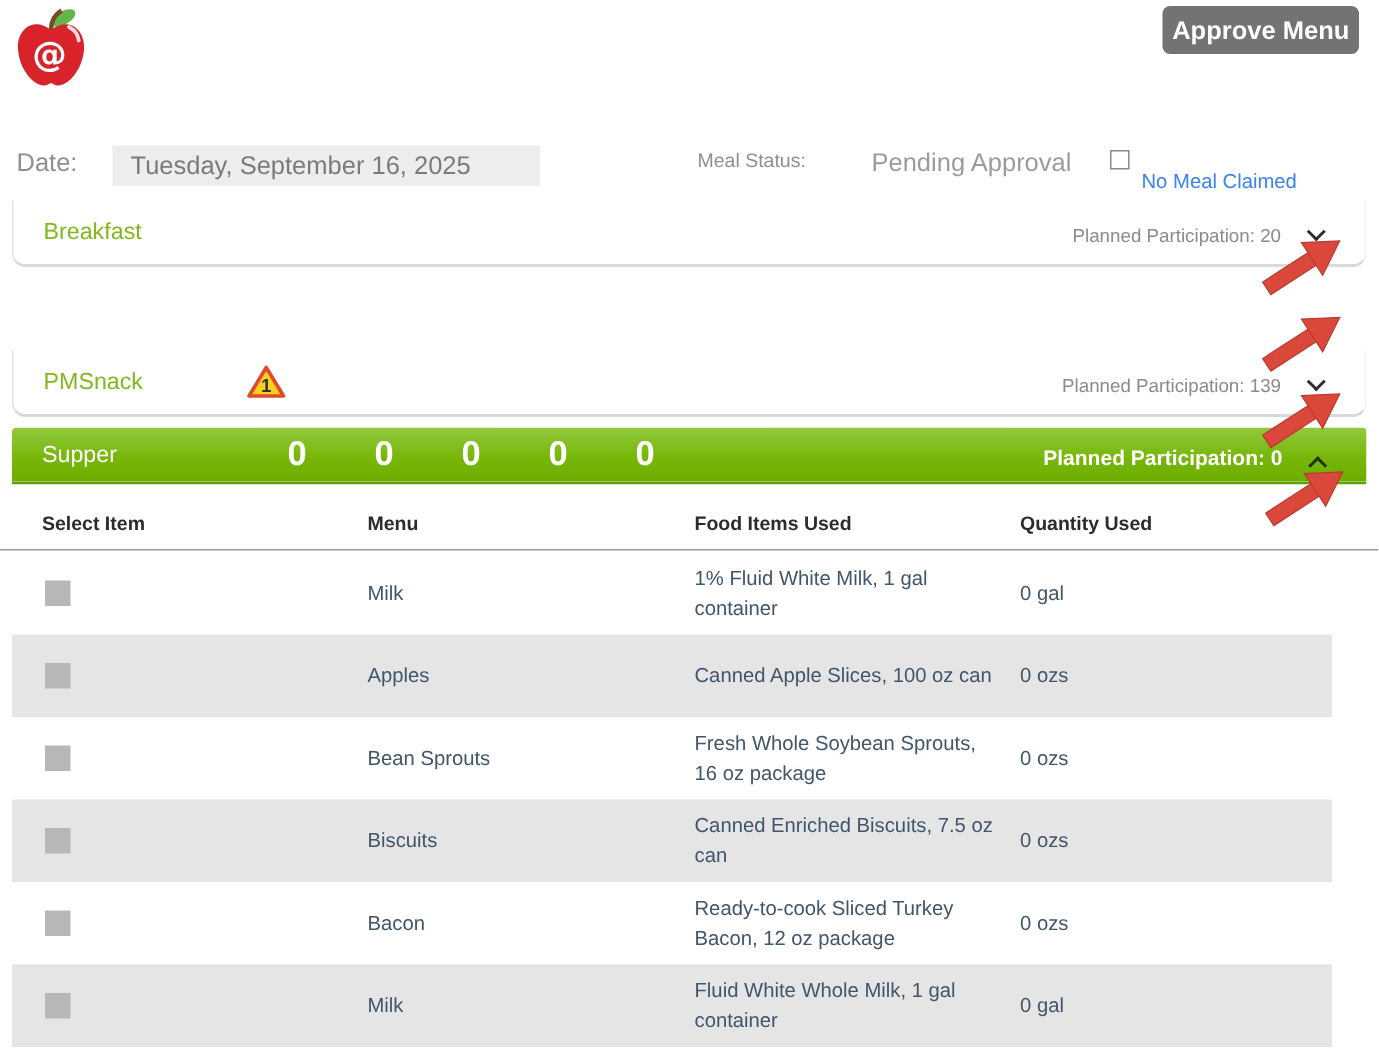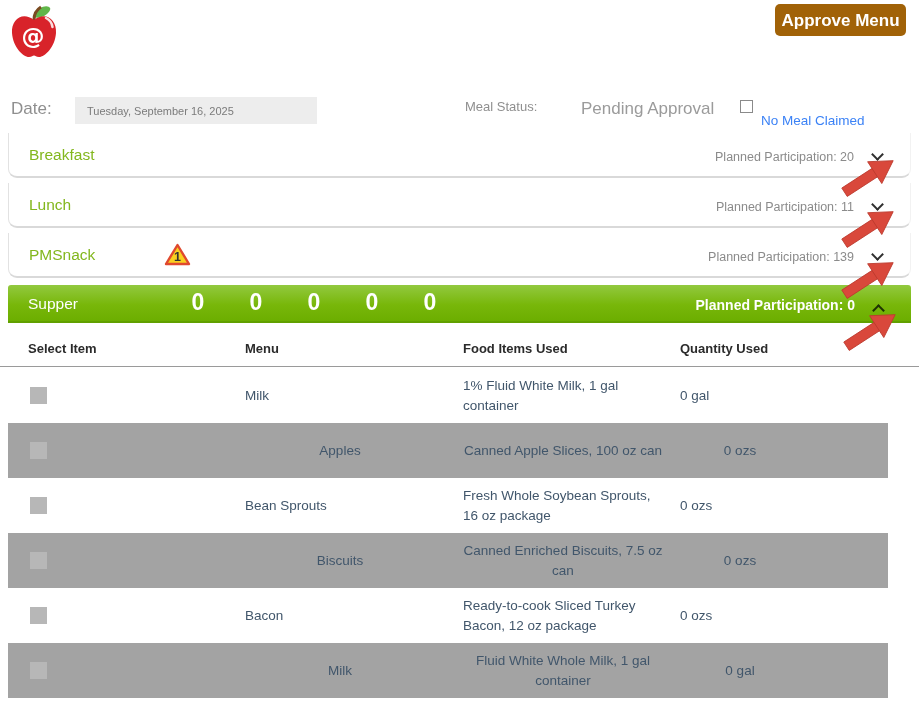--- a/index.html
+++ b/index.html
@@ -3,28 +3,28 @@
 <meta charset="utf-8">
 <style>
   * { box-sizing: border-box; }
   html,body { margin:0; padding:0; background:#fff; }
   body { font-family: "Liberation Sans", "DejaVu Sans", sans-serif; }
   .page { position:relative; width:919px; height:704px; background:#fff; overflow:hidden; }
 
   
   .logo { position:absolute; left:8px; top:4px; width:52px; height:56px; }
   .approve-btn { position:absolute; left:775px; top:4px; width:131px; height:32px;
-    background:#a16207; color:#fff; font-size:17px; font-weight:bold; border:none;
+    background:#737373; color:#fff; font-size:17px; font-weight:bold; border:none;
     border-radius:5px; text-align:center; line-height:32px; cursor:pointer;
     font-family:"Liberation Sans", sans-serif; }
 
   
   .date-label { position:absolute; left:11px; top:99px; font-size:17px; color:#8f8f8f; }
-  .date-input { position:absolute; left:75px; top:97px; width:242px; height:27px;
-    background:#ededed; border:none; color:#7b7b7b; font-size:11px; padding:0 0 0 12px;
+  .date-input { position:absolute; left:75px; top:97px; width:285px; height:27px;
+    background:#ededed; border:none; color:#7b7b7b; font-size:17px; padding:0 0 0 12px;
     font-family:"Liberation Sans", sans-serif; }
   .meal-status-label { position:absolute; left:465px; top:99px; font-size:13px; color:#8f8f8f; }
   .meal-status-value { position:absolute; left:581px; top:99px; font-size:17px; color:#9b9b9b; }
   .nmc-checkbox { position:absolute; left:740px; top:100px; width:13px; height:13px;
     border:1.5px solid #8a8a8a; background:#fff; }
   .nmc-label { position:absolute; left:761px; top:101px; font-size:13.5px; color:#3b82f6;margin-top:12px; }
 
   
   .meal-row { position:absolute; left:8px; width:903px; height:45px; background:#fff;
     border-left:1px solid #e2e2e2; border-right:1px solid #f2f2f2;
@@ -48,21 +48,21 @@
   .supper-bar .chev { border-color:#1e3304; }
 
   
   .arrow { position:absolute; width:64px; height:50px; pointer-events:none; z-index:50; }
 
   
   .tbl-header-label { position:absolute; top:341px; font-size:13px; font-weight:600; color:#2b2b2b; }
   .tbl-header-line { position:absolute; left:0; top:366px; width:919px; height:1px; background:#9a9a9a; }
   .rows { position:absolute; left:8px; top:368px; width:880px; }
   .trow { position:relative; width:880px; height:55px; background:#fff; }
-  .trow.alt { background:#a3a3a3;text-align:center; }
+  .trow.alt { background:#e5e5e5; }
   .sel-box { position:absolute; left:22px; top:19px; width:17px; height:17px; background:#b7b7b7; cursor:pointer; }
   .cell { position:absolute; top:50%; transform:translateY(-50%); color:#41566b; font-size:13.5px; line-height:1.5; }
   .cell.menu { left:237px; width:190px; }
   .cell.food { left:455px; width:200px; }
   .cell.qty  { left:672px; width:120px; }
 </style>
 </head>
 <body>
 
 <div class="page">
@@ -85,25 +85,20 @@
   <span class="meal-status-value">Pending Approval</span>
   <div class="nmc-checkbox"></div>
   <span class="nmc-label">No Meal Claimed</span>
 
   <div class="meal-row" style="top:133px;">
     <span class="meal-name">Breakfast</span>
     <span class="pp-text">Planned Participation: 20</span>
     <span class="chev"></span>
   </div>
 
-  <div class="meal-row" style="top:183px;">
-    <span class="meal-name">Lunch</span>
-    <span class="pp-text">Planned Participation: 11</span>
-    <span class="chev"></span>
-  </div>
 
   <div class="meal-row" style="top:233px;padding-left:16px;">
     <span class="meal-name">PMSnack</span>
     <span class="warn-icon">
       <svg width="27" height="23" viewBox="0 0 27 23">
         <polygon points="13.5,2 25,21 2,21" fill="#f9d020" stroke="#e0492e" stroke-width="2.4" stroke-linejoin="round"></polygon>
         <text x="13.5" y="18" text-anchor="middle" font-size="12.5" font-weight="bold" fill="#333333" font-family="Liberation Sans, sans-serif">1</text>
       </svg>
     </span>
     <span class="pp-text">Planned Participation: 139</span>

